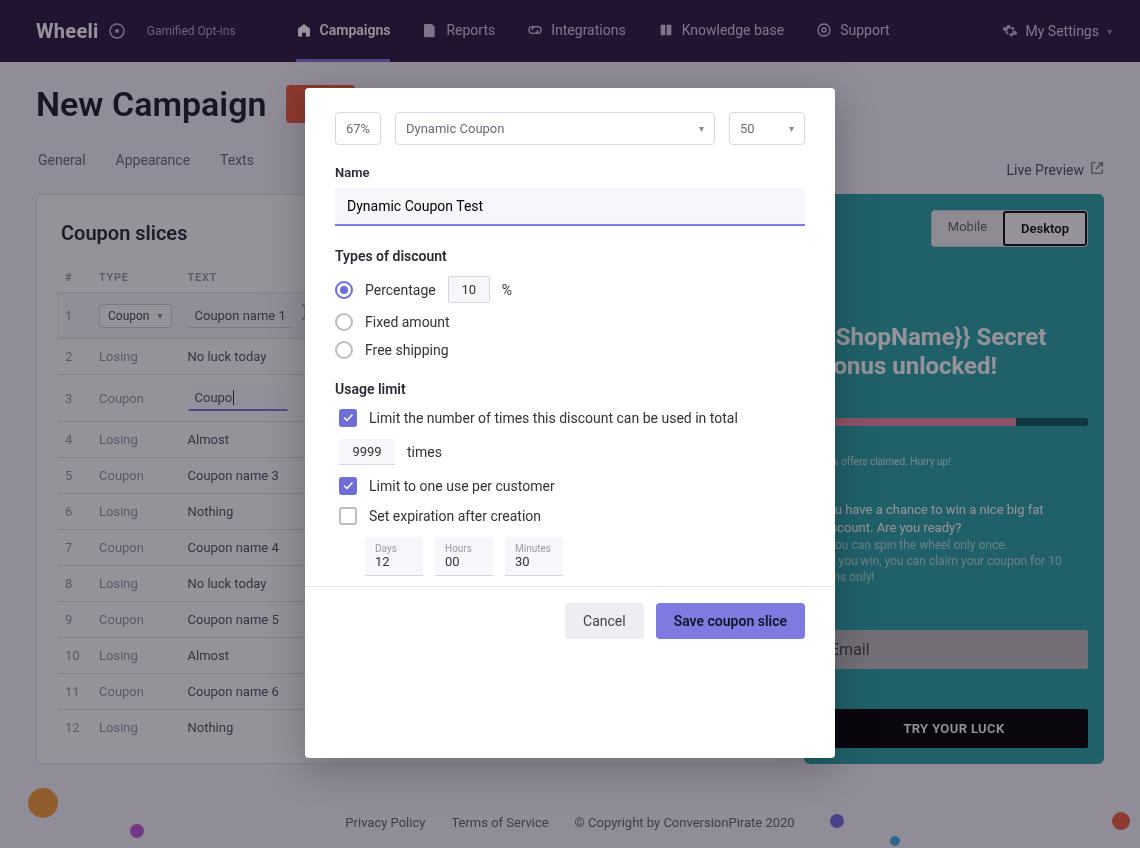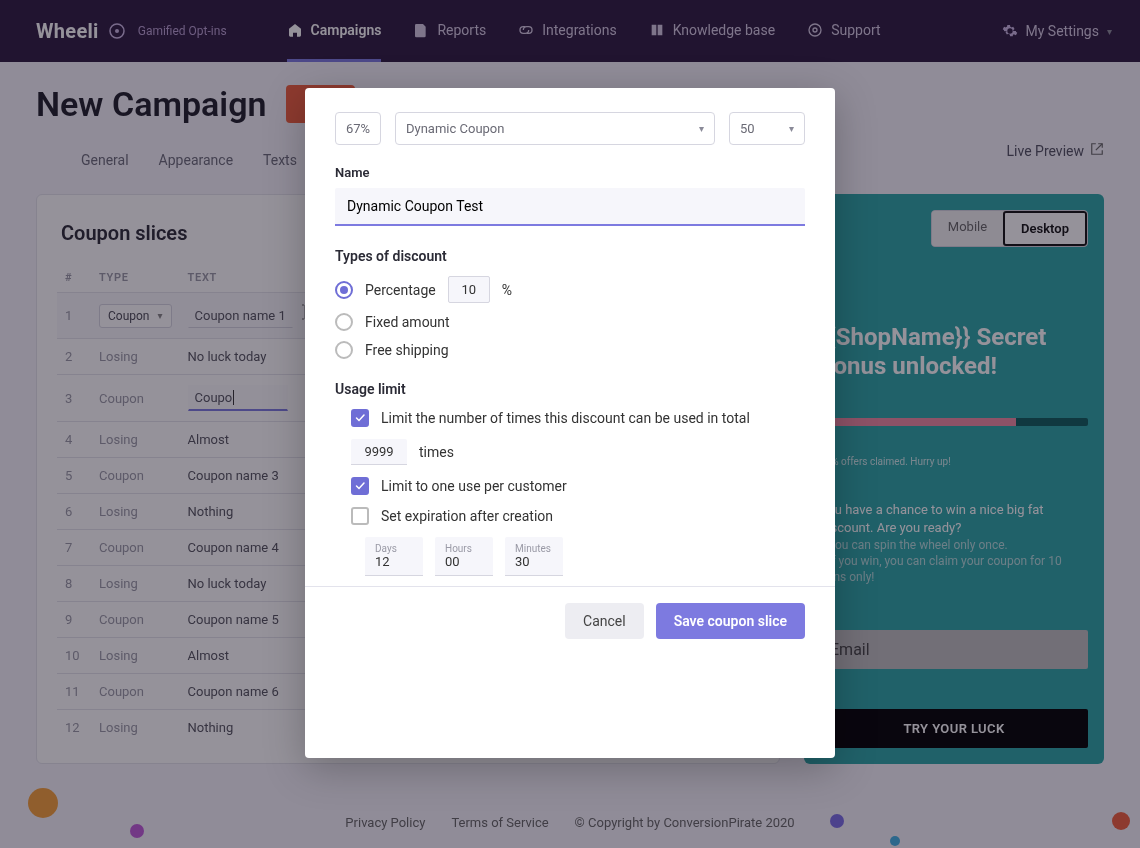--- a/index.html
+++ b/index.html
@@ -13,33 +13,33 @@
     --orange:#f0603c;
     --border:#e3e3ec;
     --grey:#d6d6e0;
   }
   *{box-sizing:border-box;font-family:-apple-system,"Segoe UI",Roboto,Helvetica,Arial,sans-serif;}
   body{margin:0;width:1140px;height:848px;overflow:hidden;background:var(--bg);color:var(--text);position:relative;}
   
   .topnav{height:62px;background:var(--purple);display:flex;align-items:center;padding:0 28px 0 36px;color:#fff;}
   .brand{display:flex;align-items:center;gap:10px;}
   .brand-name{font-size:20px;font-weight:700;letter-spacing:.3px;}
-  .brand-tag{font-size:12px;color:#b89fd0;margin-left:3px;}
+  .brand-tag{font-size:12px;color:#b89fd0;margin-left:12px;}
   .nav-items{display:flex;align-items:center;gap:32px;margin-left:60px;}
   .nav-item{display:flex;align-items:center;gap:8px;font-size:14px;color:#d6cae2;cursor:pointer;height:62px;border-bottom:3px solid transparent;}
   .nav-item.active{color:#fff;border-bottom-color:var(--accent);font-weight:600;}
   .nav-spacer{flex:1;}
   .settings{display:flex;align-items:center;gap:8px;color:#d6cae2;font-size:14px;cursor:pointer;}
   .nav-icon,.settings-icon,.brand-icon{display:inline-flex;}
   
   .page{padding:22px 36px 0;}
   .page-head{display:flex;align-items:center;gap:20px;}
   .page-title{font-size:34px;font-weight:600;color:#1e1e28;}
   .save-btn{background:var(--orange);color:#fff;border:none;padding:10px 18px;border-radius:4px;font-size:15px;font-weight:600;}
-  .tabs-row{display:flex;align-items:flex-start;margin-top:18px;margin-left:43px;}
+  .tabs-row{display:flex;align-items:flex-end;margin-top:18px;}
   .tabs{display:flex;gap:26px;}
   .tab{font-size:14px;color:#6c6c7a;padding:10px 2px;cursor:pointer;}
   .live-preview{margin-left:auto;display:flex;align-items:center;gap:6px;font-size:14px;color:#505060;}
   
   .content{display:flex;gap:24px;margin-top:16px;}
   .panel{background:#fff;border-radius:6px;border:1px solid var(--border);padding:20px 20px 10px;flex:1;position:relative;min-height:570px;max-width:780px;}
   .panel-title{font-size:20px;font-weight:600;margin:6px 4px 18px;}
   table{width:100%;border-collapse:collapse;font-size:13px;}
   th{color:#9a9aa6;font-size:11px;letter-spacing:.7px;text-align:left;padding:8px;font-weight:600;}
   td{padding:10px 8px;border-top:1px solid var(--border);color:#55555f;}
@@ -86,33 +86,33 @@
   .mini-field.grav{width:76px;justify-content:space-between;}
   .caret{font-size:10px;color:#8a8a98;}
   .m-label{font-size:13px;font-weight:600;margin:6px 0 8px;display:block;}
   .name-input{width:100%;background:#f6f6fb;border:none;border-bottom:2px solid var(--accent);padding:10px 12px;font-size:14px;border-radius:2px 2px 0 0;outline:none;}
   .section-h{font-size:14px;font-weight:600;margin:22px 0 12px;}
   .radio-row{display:flex;align-items:center;gap:12px;margin:10px 0;font-size:14px;color:#333;}
   .radio{width:18px;height:18px;border:2px solid #bbb;border-radius:50%;display:inline-flex;align-items:center;justify-content:center;}
   .radio.checked{border-color:var(--accent2);}
   .radio.checked::after{content:"";width:8px;height:8px;border-radius:50%;background:var(--accent2);}
   .pct-box{border:1px solid var(--grey);background:#f6f6fb;width:42px;text-align:center;padding:5px 4px;border-radius:2px;font-size:13px;}
-  .check-row{display:flex;align-items:center;gap:12px;margin:12px 16px;font-size:14px;color:#333;flex-wrap:wrap;}
+  .check-row{display:flex;align-items:center;gap:12px;margin:12px 4px;font-size:14px;color:#333;flex-wrap:wrap;}
   .chk{width:18px;height:18px;border:2px solid var(--accent2);border-radius:3px;display:inline-flex;align-items:center;justify-content:center;background:var(--accent2);}
   .chk.empty{background:#fff;border-color:#bbb;}
   .chk svg{flex:0 0 auto;}
   .inline-num{width:56px;text-align:center;border:none;border-bottom:1px solid var(--grey);background:#f6f6fb;padding:5px 2px;font-size:13px;border-radius:2px 2px 0 0;}
   .dhm{display:flex;gap:12px;margin-top:6px;margin-left:30px;}
   .dhm .box{background:#f6f6fb;border-bottom:1px solid var(--grey);padding:6px 10px;border-radius:2px 2px 0 0;min-width:58px;}
   .dhm .lab{font-size:10px;color:#9a9aa6;}
   .dhm .val{font-size:13px;color:#333;}
   .modal-footer{border-top:1px solid var(--border);padding:16px 30px;display:flex;justify-content:flex-end;gap:12px;}
   .btn{padding:10px 18px;border-radius:4px;font-size:14px;border:none;cursor:pointer;}
   .btn.secondary{background:#ededf2;color:#444;}
-  .btn.primary{background:var(--accent);color:#ffffff;font-weight:600;}
+  .btn.primary{background:var(--accent);color:#0f172a;font-weight:600;}
   
   .text-cursor{display:inline-block;margin-left:6px;opacity:.6;}
 </style>
 </head>
 <body>
 
 <div class="topnav">
   <div class="brand">
     <span class="brand-name">Wheeli</span>
     <span class="brand-icon">

